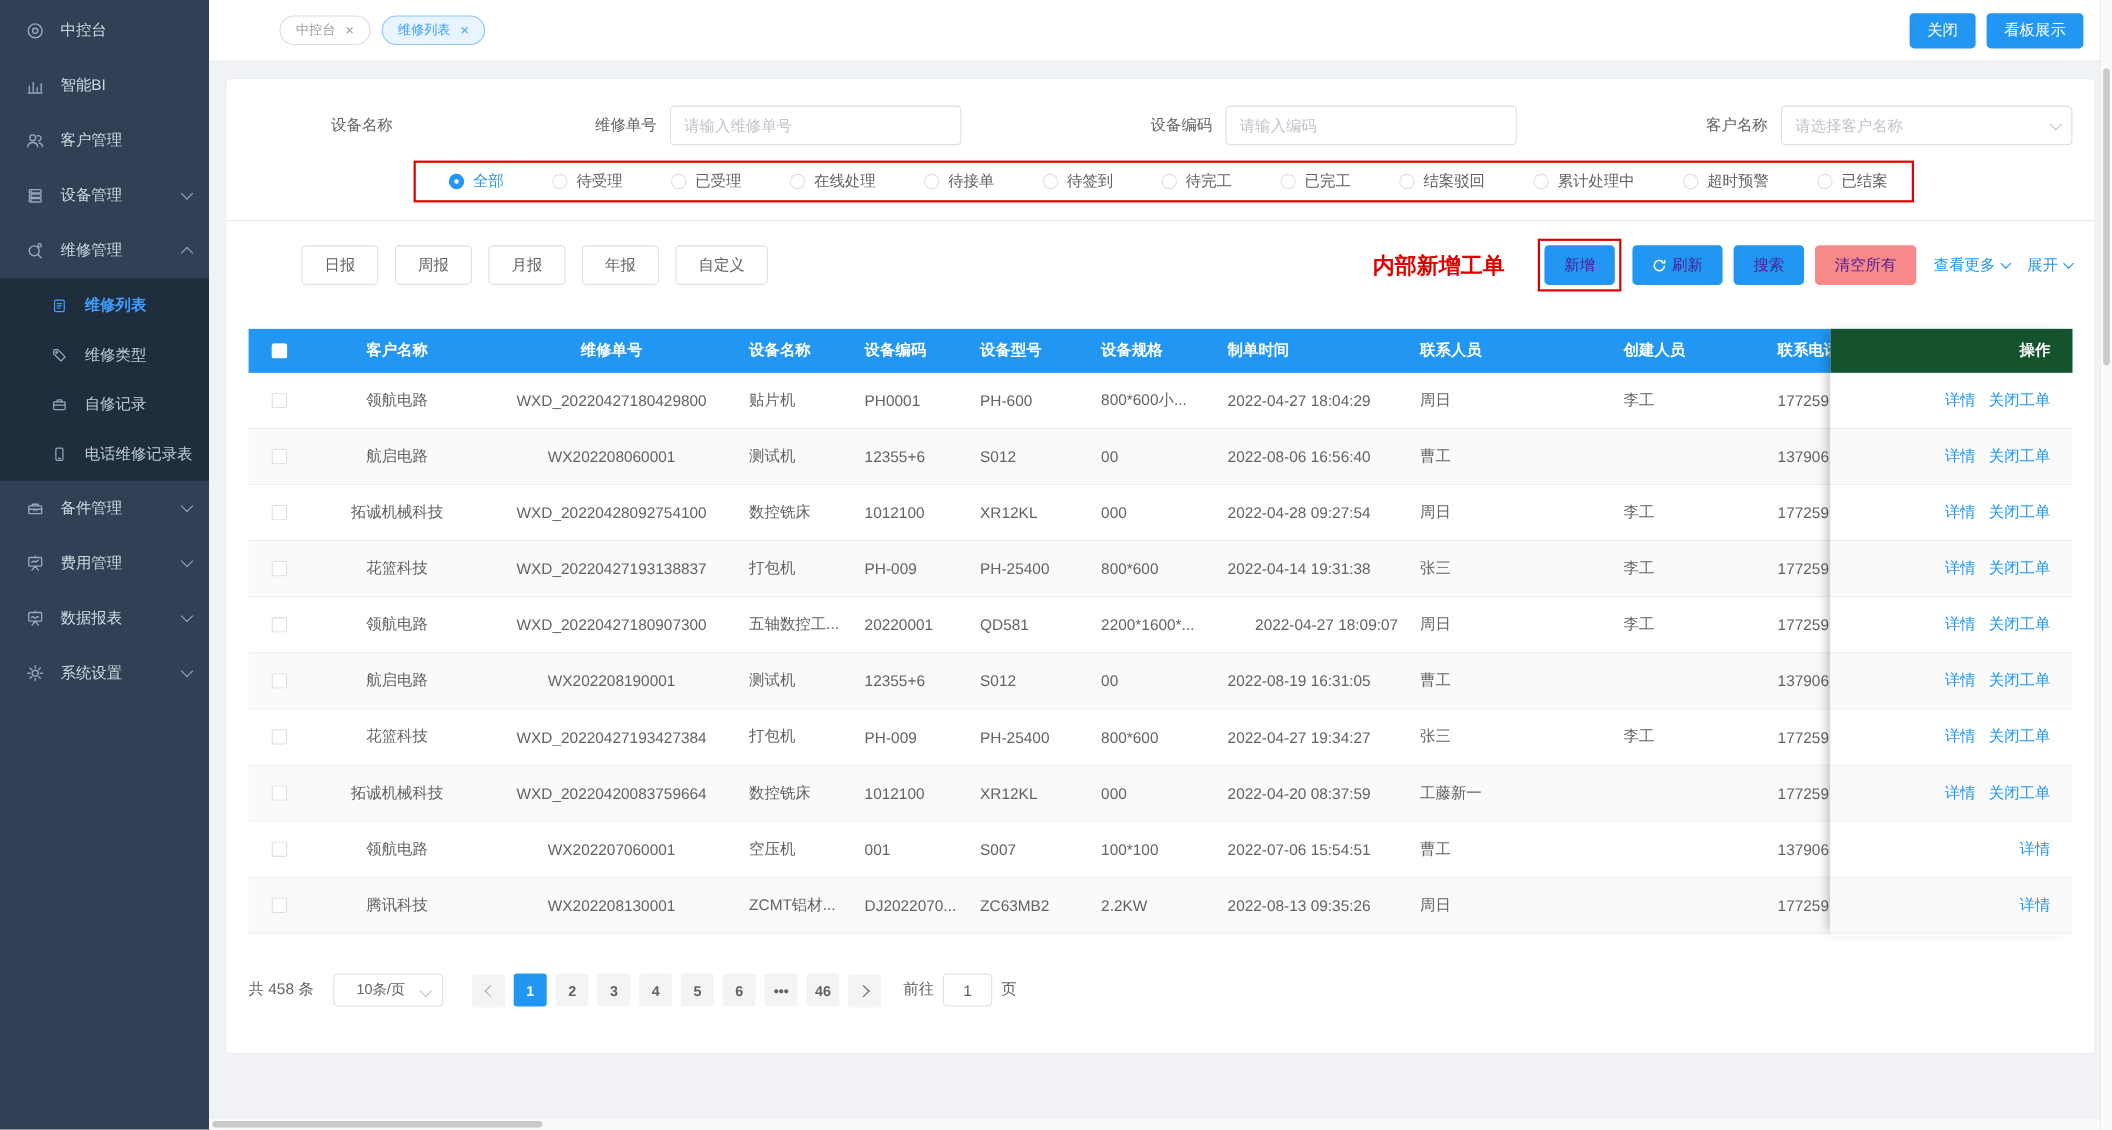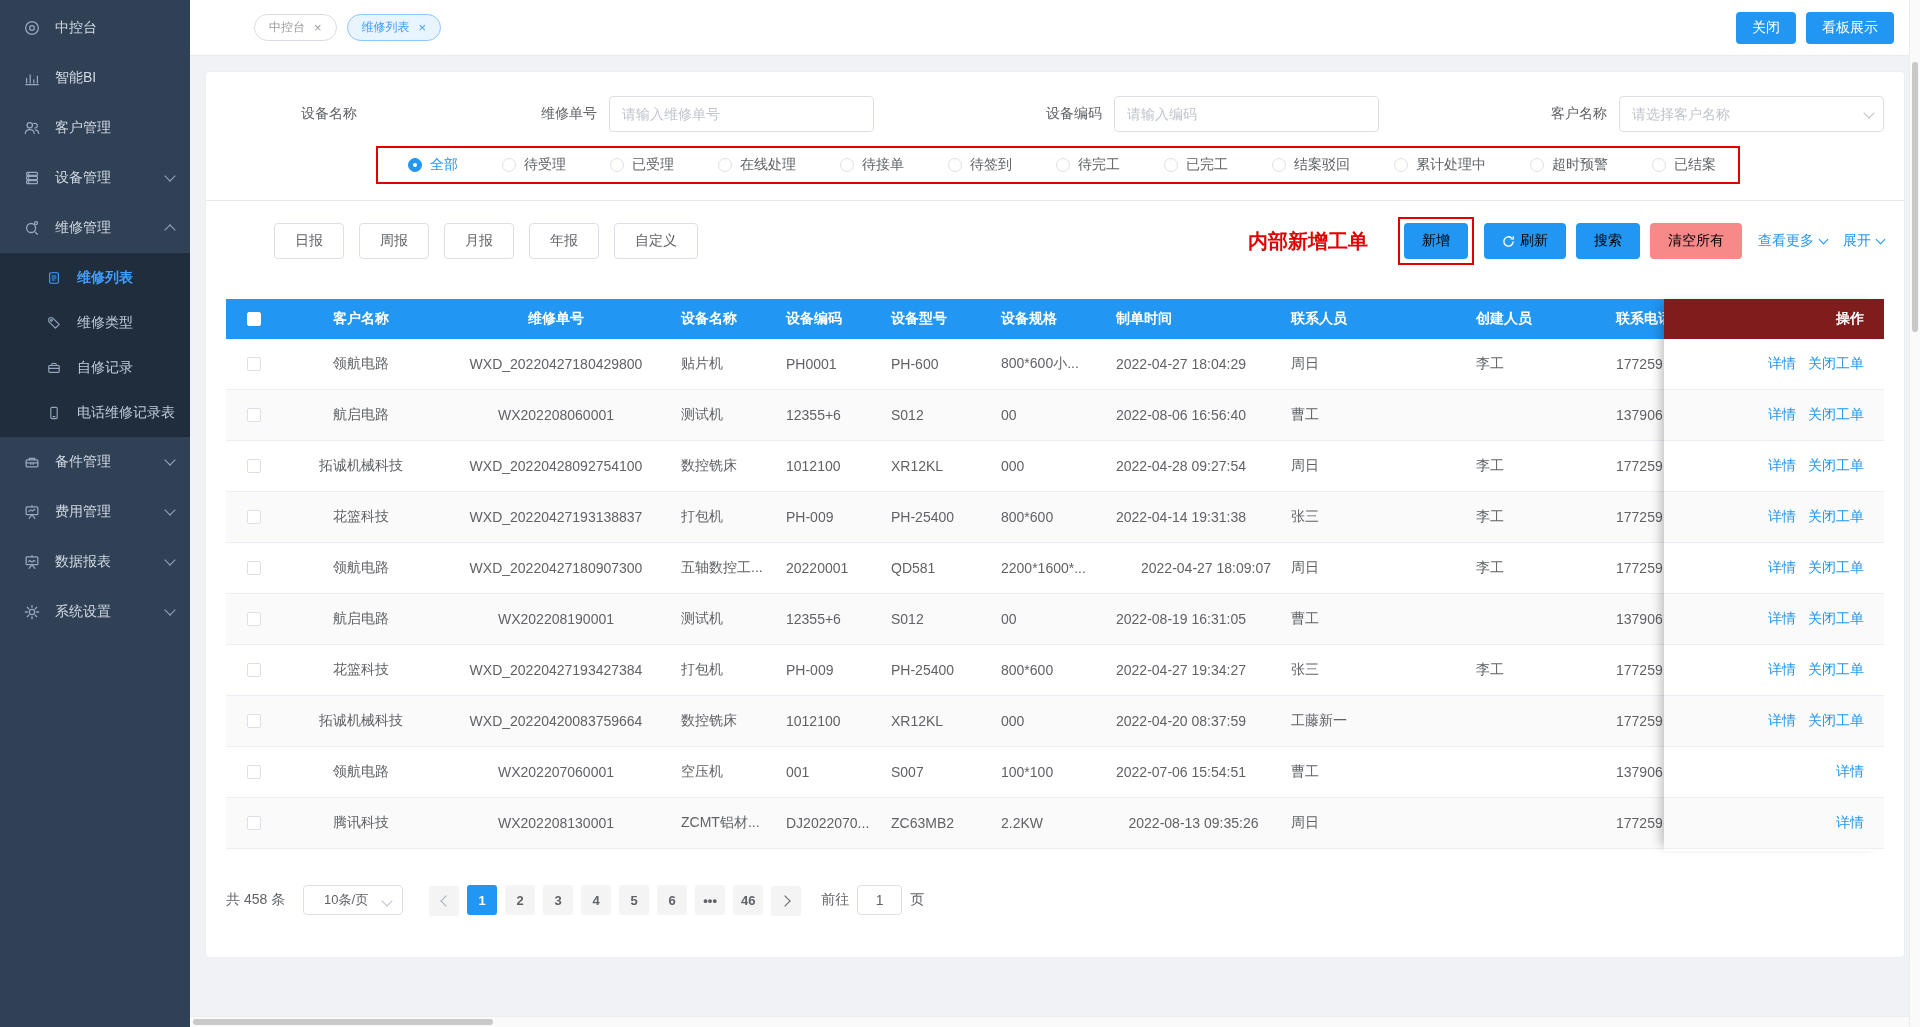--- a/index.html
+++ b/index.html
@@ -39,37 +39,37 @@
   .radio-item{display:flex;align-items:center;gap:8px;font-size:14px;color:#606266;cursor:pointer;white-space:nowrap}
   .radio-dot{width:14px;height:14px;border-radius:50%;border:1px solid #dcdfe6;background:#fff;box-sizing:border-box;position:relative;flex:none}
   .radio-item.checked .radio-dot{background:#2196f3;border-color:#2196f3}
   .radio-item.checked .radio-dot::after{content:"";position:absolute;left:4px;top:4px;width:4px;height:4px;border-radius:50%;background:#fff}
   .radio-item.checked{color:#2196f3}
   .divider{height:1px;background:#e8e8e8;margin:16px -20px 0}
   .toolbar{display:flex;align-items:center;margin-top:16px;padding-left:48px}
   .rep-btn{height:36px;padding:0 20px;background:#fff;border:1px solid #dcdfe6;border-radius:4px;font-size:14px;color:#606266;margin-right:15px;cursor:pointer}
   .annotation-text{margin-left:auto;color:#e00000;font-size:20px;font-weight:bold;margin-right:30px;white-space:nowrap}
   .add-wrap{border:2px solid #e00000;padding:4px;margin-right:10px}
-  .btn-tool{height:36px;padding:0 18px;font-size:14px;color:#000000;background:#2196f3;border:none;border-radius:4px;cursor:pointer;display:inline-flex;align-items:center;gap:5px;margin-right:0}
+  .btn-tool{height:36px;padding:0 18px;font-size:14px;color:#4c1d95;background:#2196f3;border:none;border-radius:4px;cursor:pointer;display:inline-flex;align-items:center;gap:5px;margin-right:0}
   .mr10{margin-right:10px}
   .btn-danger{background:#f78989}
   .tb-link{color:#2196f3;font-size:14px;display:inline-flex;align-items:center;gap:6px;cursor:pointer;margin-left:16px;white-space:nowrap}
   .chev-s{width:6px;height:6px;border-right:1.3px solid #2196f3;border-bottom:1.3px solid #2196f3;transform:rotate(45deg);margin-top:-3px}
   
   .table-wrap{margin-top:34px;position:relative}
   .thead{display:flex;background:#2196f3;height:40px;align-items:center}
   .th{color:#fff;font-size:14px;font-weight:bold;box-sizing:border-box;padding:0 10px;white-space:nowrap;overflow:hidden;flex:none}
   .tr{display:flex;height:50px;align-items:center;border-bottom:1px solid #ebeef5;background:#fff}
   .tr.striped{background:#fafafa}
   .td{font-size:14px;color:#606266;box-sizing:border-box;padding:0 10px;white-space:nowrap;overflow:hidden;flex:none}
   .cell-check{width:55px;flex:none;display:flex;justify-content:center;padding:0;box-sizing:border-box}
   .cb{width:14px;height:14px;border-radius:2px;background:#fff;border:1px solid #dcdfe6;box-sizing:border-box;cursor:pointer}
   .cb.white{border-color:#fff}
   .action-panel{position:absolute;top:0;right:0;width:220px;height:552px;background:#fff;box-shadow:-8px 0 10px -5px rgba(0,0,0,.25)}
-  .ap-head{height:40px;background:#7f1d1d;display:flex;align-items:center;justify-content:flex-end;padding-right:20px;color:#fff;font-weight:bold;font-size:14px}
+  .ap-head{height:40px;background:#14532d;display:flex;align-items:center;justify-content:flex-end;padding-right:20px;color:#fff;font-weight:bold;font-size:14px}
   .ap-row{height:50px;display:flex;align-items:center;justify-content:flex-end;gap:12px;padding-right:20px;border-bottom:1px solid #ebeef5;background:#fff}
   .ap-row.striped{background:#fafafa}
   .a-link{color:#2196f3;font-size:14px;cursor:pointer;white-space:nowrap}
   
   .pagination{display:flex;align-items:center;margin-top:36px;font-size:14px;color:#606266}
   .pg-total{margin-right:18px}
   .pg-size{position:relative;width:100px;height:30px;border:1px solid #dcdfe6;border-radius:4px;display:flex;align-items:center;justify-content:center;margin-right:22px;cursor:pointer;font-size:13px;color:#606266;box-sizing:border-box;padding-right:14px}
   .pg-size .sel-chev{top:11px}
   .pg-btn{min-width:30px;height:30px;border-radius:3px;background:#f4f4f5;margin:0 4px;display:inline-flex;align-items:center;justify-content:center;font-weight:bold;color:#606266;cursor:pointer;font-size:13px;box-sizing:border-box;padding:0 4px}
   .pg-btn.active{background:#2196f3;color:#fff}
@@ -492,21 +492,21 @@
           <div class="tr striped">
             <div class="td cell-check">
               <span class="cb"></span>
             </div>
             <div class="td" style="width:160px;text-align:center">腾讯科技</div>
             <div class="td" style="width:230px;text-align:center">WX202208130001</div>
             <div class="td" style="width:105px;text-align:left">ZCMT铝材...</div>
             <div class="td" style="width:105px;text-align:left">DJ2022070...</div>
             <div class="td" style="width:110px;text-align:left">ZC63MB2</div>
             <div class="td" style="width:115px;text-align:left">2.2KW</div>
-            <div class="td" style="width:175px;text-align:center">2022-08-13 09:35:26</div>
+            <div class="td" style="width:175px;text-align:left">2022-08-13 09:35:26</div>
             <div class="td" style="width:185px;text-align:left">周日</div>
             <div class="td" style="width:140px;text-align:left"></div>
             <div class="td" style="width:280px;text-align:left">177259</div>
           </div>
         </div>
       <div class="action-panel">
         <div class="ap-head">操作</div>
         <div id="panel-rows">
             <div class="ap-row">
               <span class="a-link">详情</span>

